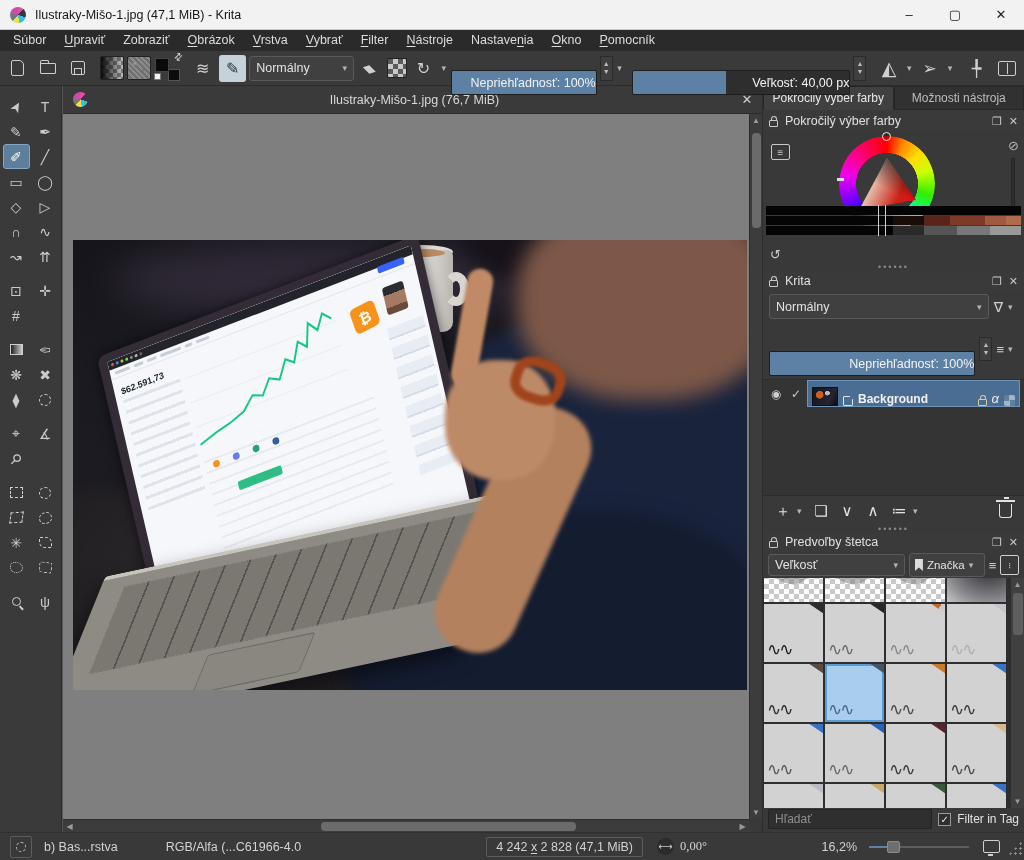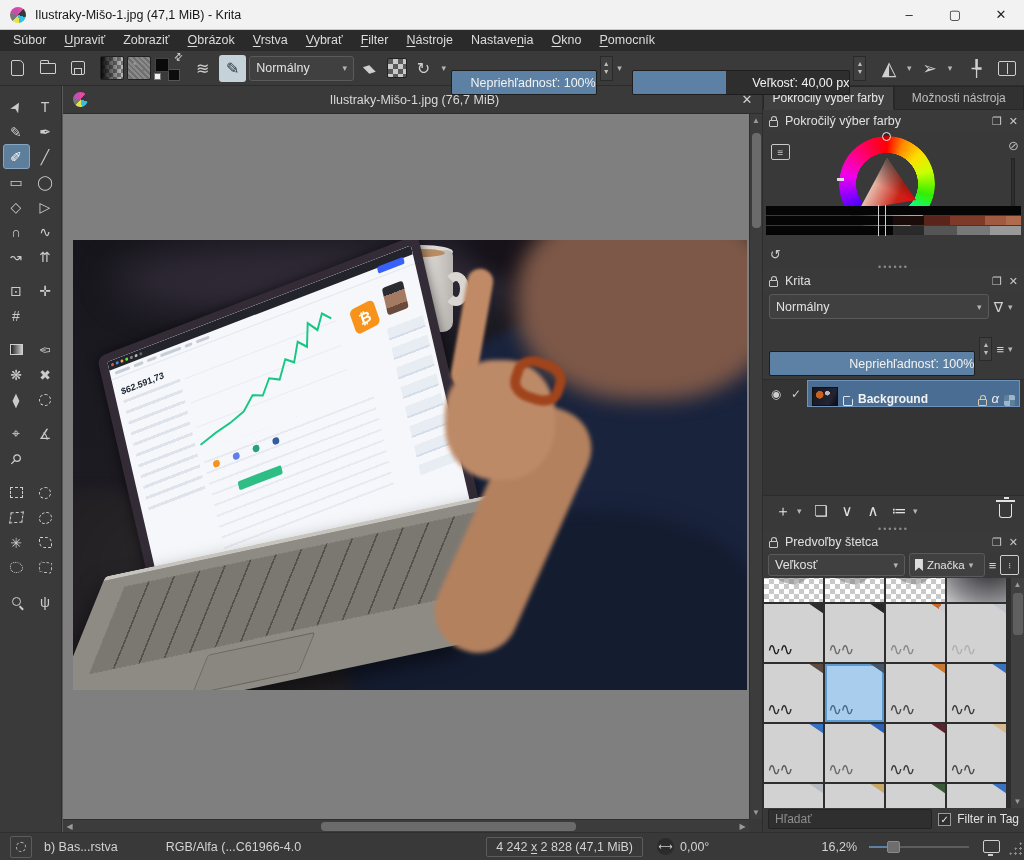--- a/index.html
+++ b/index.html
@@ -283,21 +283,21 @@
     font-size:12.5px; color:#d2d2d2; }
   .sb-brushbtn { width:22px; height:22px; border:1px solid #5c5c5c; border-radius:2px; margin-left:10px;
     display:flex; align-items:center; justify-content:center; }
   .sb-brushbtn i { width:10px; height:10px; border:1px dashed #bbb; border-radius:50%; display:block; }
   .sb-brush { margin-left:12px; }
   .sb-profile { margin-left:48px; }
   .sb-dims { margin-left:185px; border:1px solid #5c5c5c; border-radius:2px; padding:2px 9px; white-space:nowrap; }
   .sb-dims u { text-underline-offset:2px; }
   .sb-rot { margin-left:14px; width:17px; height:17px; border-radius:50%; background:#2b2b2b; color:#cfcfcf;
     font-size:10px; display:flex; align-items:center; justify-content:center; }
-  .sb-angle { margin-left:6px; }
+  .sb-angle { margin-left:6px;font-family:Liberation Serif, serif; }
   .sb-zoomtext { margin-left:auto; }
   .zoom-slider { width:100px; height:12px; position:relative; margin-left:12px; }
   .zoom-slider .track { position:absolute; left:0; right:0; top:5px; height:2.5px; background:#5d5d5d; }
   .zoom-slider .bluefill { position:absolute; left:0; top:5px; width:20px; height:2.5px; background:#5d81a4; }
   .zoom-slider .knob { position:absolute; left:18px; top:0; width:13px; height:12px; background:#6e6e6e;
     border:1px solid #8a8a8a; border-radius:2px; }
   .sb-monitor { width:17px; height:13px; border:1.5px solid #cfcfcf; border-radius:2px; margin-left:14px; position:relative; }
   .sb-monitor::after { content:''; position:absolute; left:4px; bottom:-4px; width:5px; height:2.5px; background:#cfcfcf; }
   .sb-grip { width:14px; height:14px; margin:8px 2px 0 8px; align-self:flex-start;
     background:radial-gradient(circle, #8a8a8a 1px, transparent 1.4px) 0 0/5px 5px;

